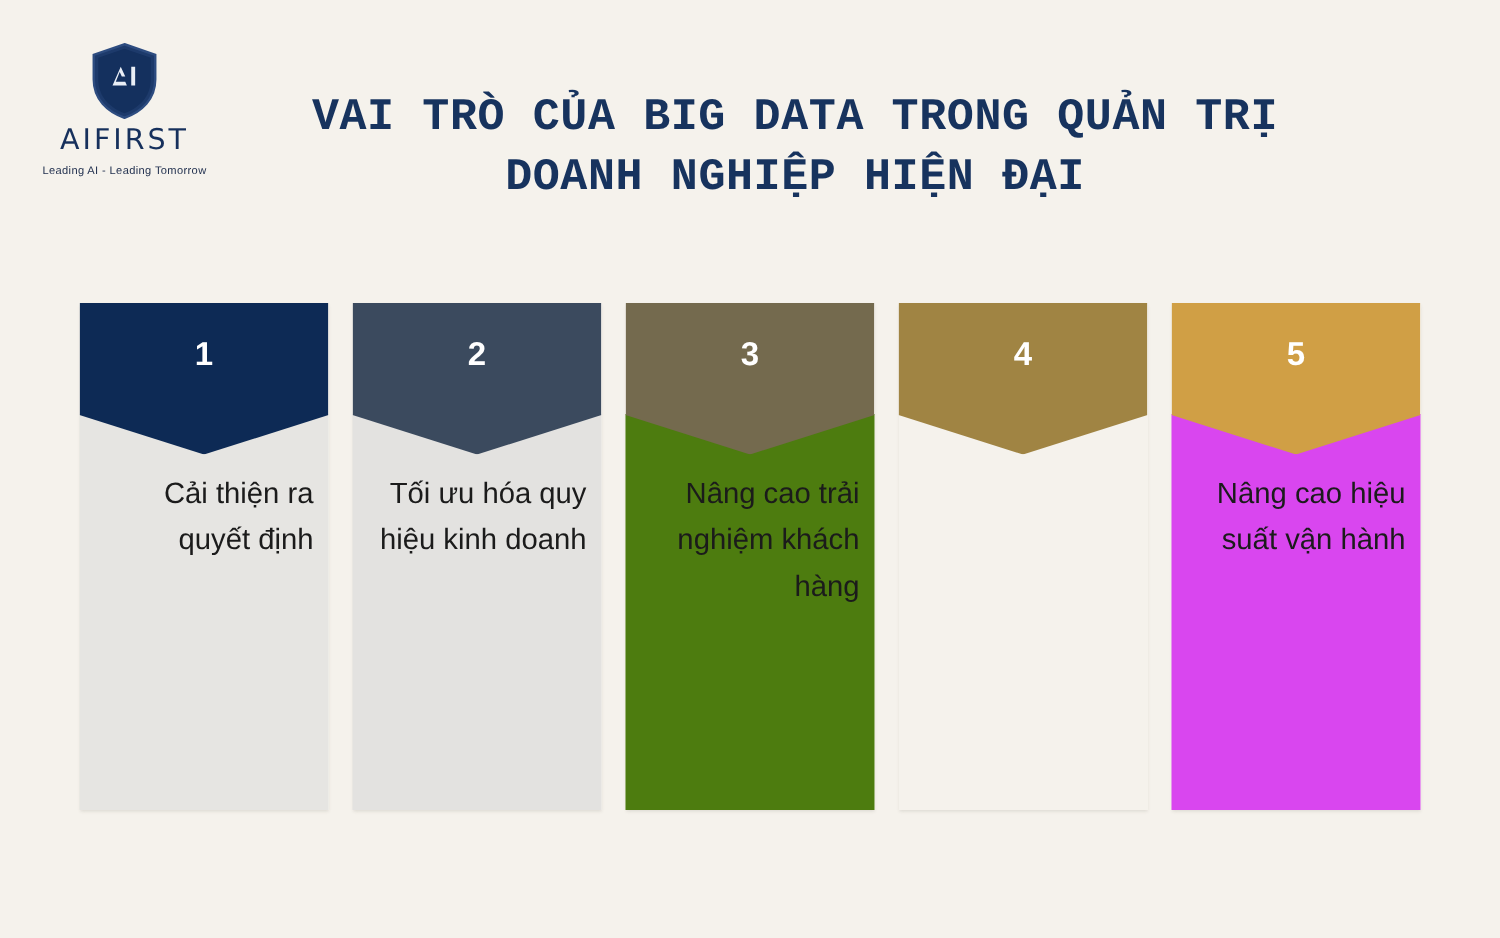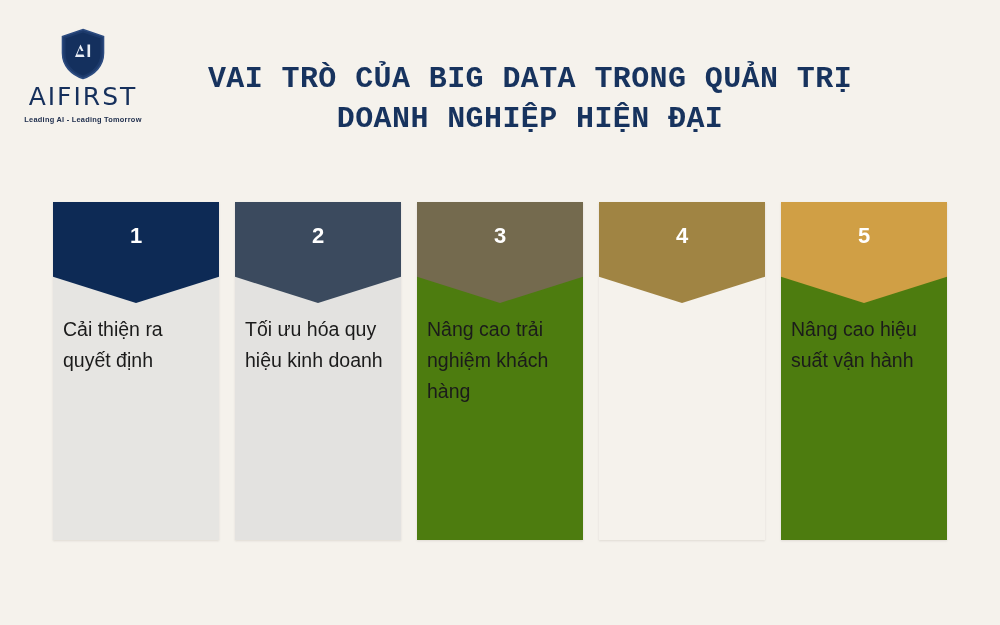--- a/index.html
+++ b/index.html
@@ -33,32 +33,32 @@
   }
 
   .brand-shield {
     width: 46px;
     height: 52px;
     margin: 0 auto 4px auto;
     display: block;
   }
 
   .brand-name {
-    font-size: 25px;
+    font-size: 19px;
     letter-spacing: 2.0px;
     font-weight: 400;
     color: #16305c;
     font-family: "DejaVu Sans", sans-serif;
     line-height: 1;
     margin-bottom: 7px;
   }
 
   .brand-tagline {
     font-size: 7.4px;
-    font-weight: bold;
+    font-weight: normal;
     letter-spacing: 0.25px;
     color: #22314f;
     line-height: 1;
     white-space: nowrap;
   }
 
   .title {
     position: absolute;
     left: 165px;
     top: 60px;
@@ -107,21 +107,21 @@
     font-size: 22px;
     font-weight: bold;
     line-height: 1;
     margin-bottom: 34px;
   }
 
   .card-body {
     flex: 1 1 auto;
     margin-top: -27px;
     padding: 38px 10px 0 10px;
-    text-align: left;
+    text-align: right;
   }
 
   .card-label {
     font-size: 19.5px;
     line-height: 1.58;
     color: #1b1b1b;
     font-weight: 400;
   }
 </style>
 </head>
@@ -175,18 +175,18 @@
   <div class="card">
     <div class="card-head" style="background:#a08443">
       <span class="card-num">4</span>
     </div>
   </div>
 
   <div class="card">
     <div class="card-head" style="background:#d09f45">
       <span class="card-num">5</span>
     </div>
-    <div class="card-body" style="background:#4d7c0f">
+    <div class="card-body" style="background:#d946ef">
       <span class="card-label">Nâng cao hiệu suất vận hành</span>
     </div>
   </div>
 
 </div>
 
 </body></html>

